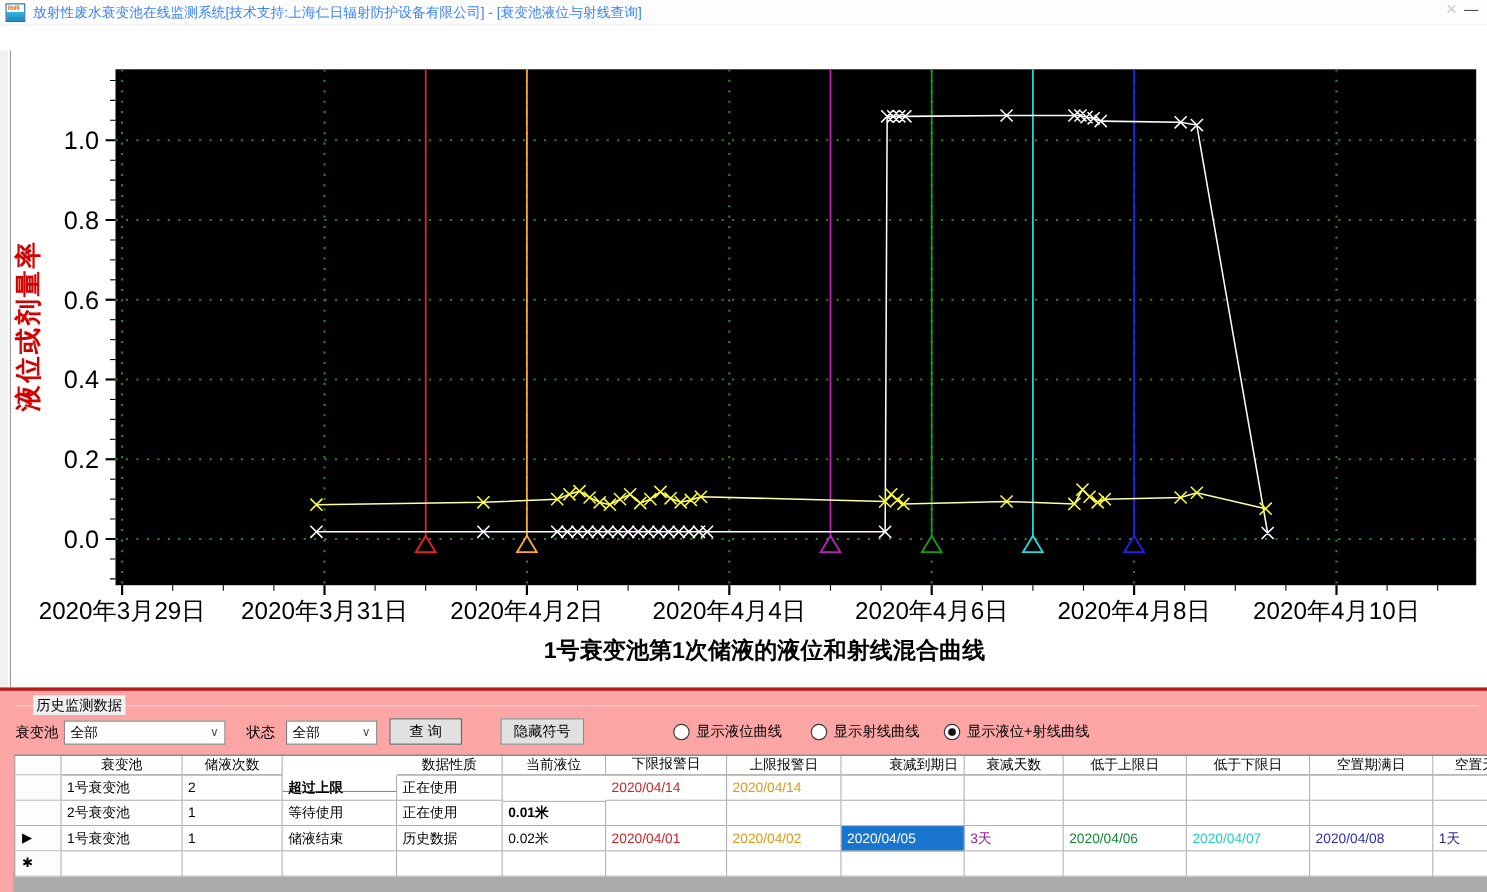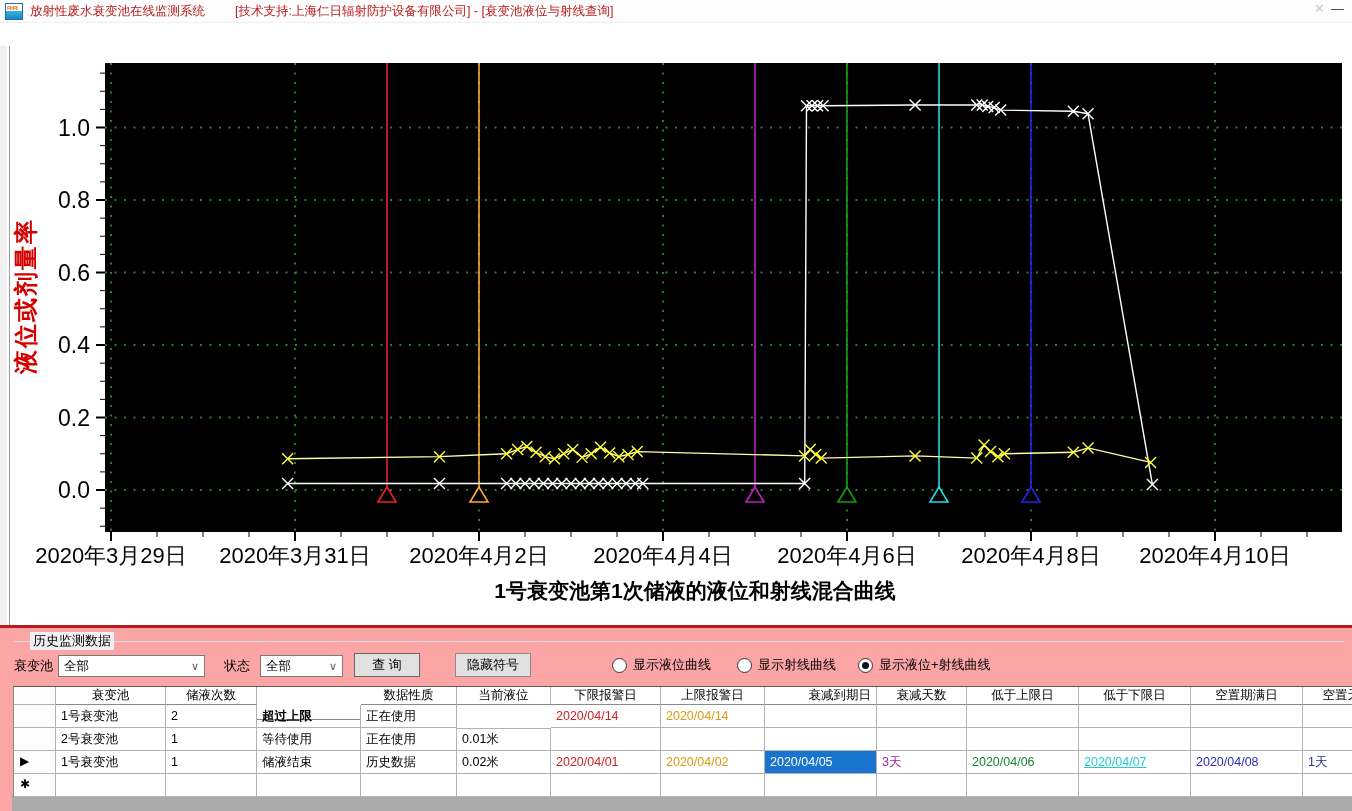--- a/index.html
+++ b/index.html
@@ -3,21 +3,21 @@
 <meta charset="utf-8">
 <style>
   html,body{margin:0;padding:0;}
   body{width:1352px;height:811px;overflow:hidden;background:#fff;
        font-family:"Liberation Sans","DejaVu Sans",sans-serif;-webkit-font-smoothing:antialiased;}
   .abs{position:absolute;}
   #stage{position:relative;width:1352px;height:811px;background:#fff;}
 
   
   #titlebar{left:0;top:0;width:1352px;height:22px;background:#fdfdfd;border-bottom:1px solid #f0f0f0;}
-  #titlebar .txt{font-size:12.5px;color:#b91c1c;line-height:22px;}
+  #titlebar .txt{font-size:12.5px;color:#3b82f6;line-height:22px;}
   .logo{width:16px;height:15px;border:1px solid #1d6fa5;background:linear-gradient(180deg,#ffffff 0%,#ffffff 45%,#35b6d9 46%,#1d86c8 100%);
         display:inline-block;position:relative;}
   .logo::after{content:"RnRi";position:absolute;left:1px;top:1px;font-size:6px;font-weight:bold;color:#e87722;letter-spacing:-1px;}
   #win-ctrls{right:8px;top:1px;font-size:13px;color:#333;}
   #win-ctrls .dim{color:#c9c9c9;margin-right:6px;}
 
   
   #menubar{left:0;top:22px;width:1352px;height:24px;background:#f0f0f0;border-bottom:1px solid #e6e6e6;display:flex;align-items:center;}
   #menubar .logo{margin:0 10px 0 8px;}
   .menu-item{font-size:13.5px;color:#000;padding:3px 12px;margin-right:6px;}
@@ -52,21 +52,21 @@
   #grid-bg{left:12px;top:165px;width:1340px;height:21px;background:#ababab;}
 </style>
 </head>
 <body>
 
 <div id="stage">
 
   <div id="titlebar" class="abs">
     <span class="logo abs" style="left:5px;top:3px;"></span>
     <span class="txt abs" style="left:30px;">放射性废水衰变池在线监测系统</span>
-    <span class="txt abs" style="left:205px;margin-left:30px;">[技术支持:上海仁日辐射防护设备有限公司] - [衰变池液位与射线查询]</span>
+    <span class="txt abs" style="left:205px;">[技术支持:上海仁日辐射防护设备有限公司] - [衰变池液位与射线查询]</span>
     <span id="win-ctrls" class="abs">
       <span class="dim">✕</span><span>—</span>
     </span>
   </div>
 
 
   <div id="chart-wrap" class="abs">
     <svg id="chartsvg" width="1352" height="579">
         <rect x="105" y="17" width="1237" height="469" fill="#000000"></rect>
         <line x1="105" y1="444" x2="1342" y2="444" stroke="#2c7c2c" stroke-width="2" stroke-dasharray="2 7.5"></line>
@@ -203,21 +203,21 @@
 
     <div id="grid-bg" class="abs"></div>
     <div id="grid" class="abs">
         <div class="trow head">
           <span class="selcell" style="height: 18px;"></span>
           <span class="tcell" style="width: 110px;">衰变池</span>
           <span class="tcell" style="width: 91px;">储液次数</span>
           <span class="tcell" style="width: 104px; margin-top: 32px;">当前状态</span>
           <span class="tcell" style="width: 96px;">数据性质</span>
           <span class="tcell" style="width: 94px;">当前液位</span>
-          <span class="tcell" style="width: 110px;">下限报警日</span>
+          <span class="tcell" style="width: 110px; font-family: Liberation Mono, monospace;">下限报警日</span>
           <span class="tcell" style="width: 104px;">上限报警日</span>
           <span class="tcell" style="width: 112px; text-align: right;">衰减到期日</span>
           <span class="tcell" style="width: 90px;">衰减天数</span>
           <span class="tcell" style="width: 112px;">低于上限日</span>
           <span class="tcell" style="width: 112px;">低于下限日</span>
           <span class="tcell" style="width: 112px;">空置期满日</span>
           <span class="tcell" style="width: 90px;">空置天数</span>
         </div>
         <div class="trow">
           <span class="selcell"></span>
@@ -234,21 +234,21 @@
           <span class="tcell" style="width: 112px;"></span>
           <span class="tcell" style="width: 112px;"></span>
           <span class="tcell" style="width: 90px;"></span>
         </div>
         <div class="trow">
           <span class="selcell"></span>
           <span class="tcell" style="width: 110px;">2号衰变池</span>
           <span class="tcell" style="width: 91px;">1</span>
           <span class="tcell" style="width: 104px;">等待使用</span>
           <span class="tcell" style="width: 96px;">正在使用</span>
-          <span class="tcell" style="width: 94px;">0.01米</span>
+          <span class="tcell" style="width: 94px; font-weight: bold;">0.01米</span>
           <span class="tcell" style="width: 110px;"></span>
           <span class="tcell" style="width: 104px;"></span>
           <span class="tcell" style="width: 112px;"></span>
           <span class="tcell" style="width: 90px;"></span>
           <span class="tcell" style="width: 112px;"></span>
           <span class="tcell" style="width: 112px;"></span>
           <span class="tcell" style="width: 112px;"></span>
           <span class="tcell" style="width: 90px;"></span>
         </div>
         <div class="trow">
@@ -256,21 +256,21 @@
           <span class="tcell" style="width: 110px;">1号衰变池</span>
           <span class="tcell" style="width: 91px;">1</span>
           <span class="tcell" style="width: 104px;">储液结束</span>
           <span class="tcell" style="width: 96px;">历史数据</span>
           <span class="tcell" style="width: 94px;">0.02米</span>
           <span class="tcell" style="width: 110px; color: rgb(204, 34, 34);">2020/04/01</span>
           <span class="tcell" style="width: 104px; color: rgb(221, 153, 17);">2020/04/02</span>
           <span class="tcell" style="width: 112px; background: rgb(24, 116, 205); color: rgb(255, 255, 255);">2020/04/05</span>
           <span class="tcell" style="width: 90px; color: rgb(153, 34, 153);">3天</span>
           <span class="tcell" style="width: 112px; color: rgb(17, 136, 51);">2020/04/06</span>
-          <span class="tcell" style="width: 112px; color: rgb(34, 204, 204); text-decoration: underline;">2020/04/07</span>
+          <span class="tcell" style="width: 112px; color: rgb(34, 204, 204);">2020/04/07</span>
           <span class="tcell" style="width: 112px; color: rgb(43, 43, 184);">2020/04/08</span>
           <span class="tcell" style="width: 90px; color: rgb(43, 43, 136);">1天</span>
         </div>
         <div class="trow">
           <span class="selcell">✱</span>
           <span class="tcell" style="width: 110px;"></span>
           <span class="tcell" style="width: 91px;"></span>
           <span class="tcell" style="width: 104px;"></span>
           <span class="tcell" style="width: 96px;"></span>
           <span class="tcell" style="width: 94px;"></span>

